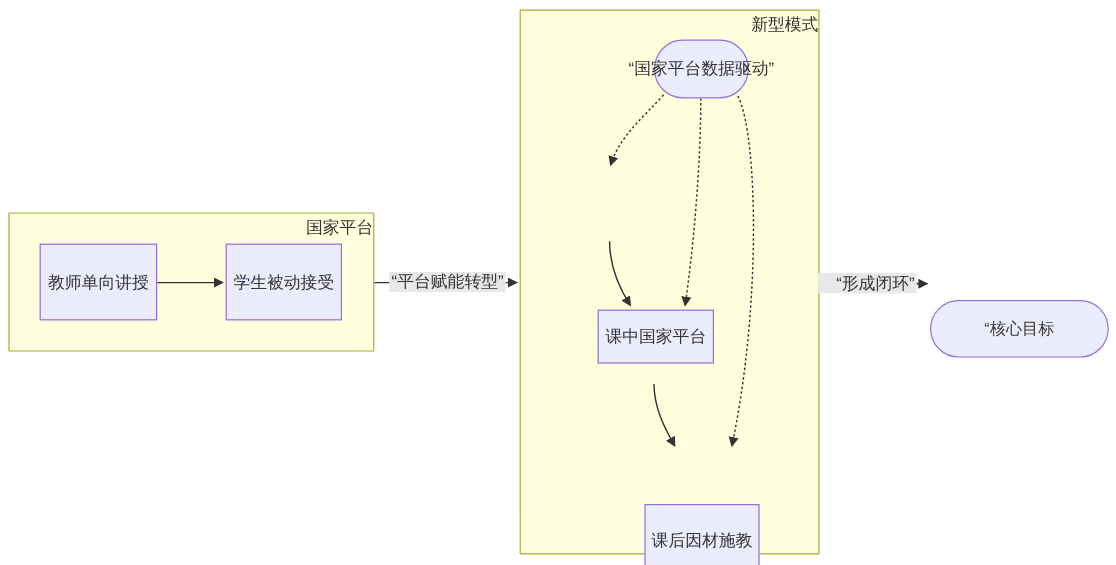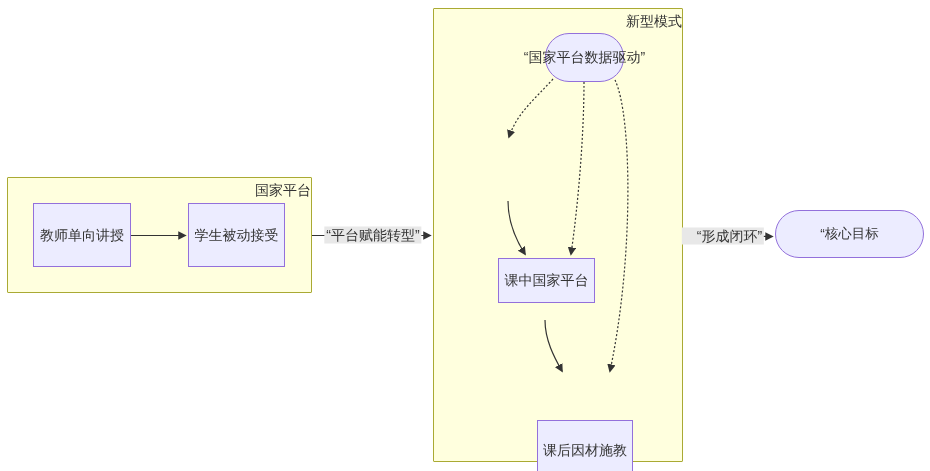--- a/index.html
+++ b/index.html
@@ -62,21 +62,21 @@
     flex-direction: row;
     align-items: center;
     justify-content: center;
     font-size: 14px;
     line-height: 21px;
     text-align: center;
     white-space: nowrap;
     z-index: 3;
   }
   .node.stadium { border-radius: 24px; }
-  .node.goal { font-size: 13.5px; line-height: 20px; }
+  .node.goal { font-size: 13.5px; line-height: 20px; margin-top: 40px; }
   .edge-label {
     position: absolute;
     transform: translate(-50%, -50%);
     background: var(--edge-label-bg);
     padding: 0 2px;
     font-size: 14px;
     line-height: 17px;
     white-space: nowrap;
     z-index: 4;
   }

